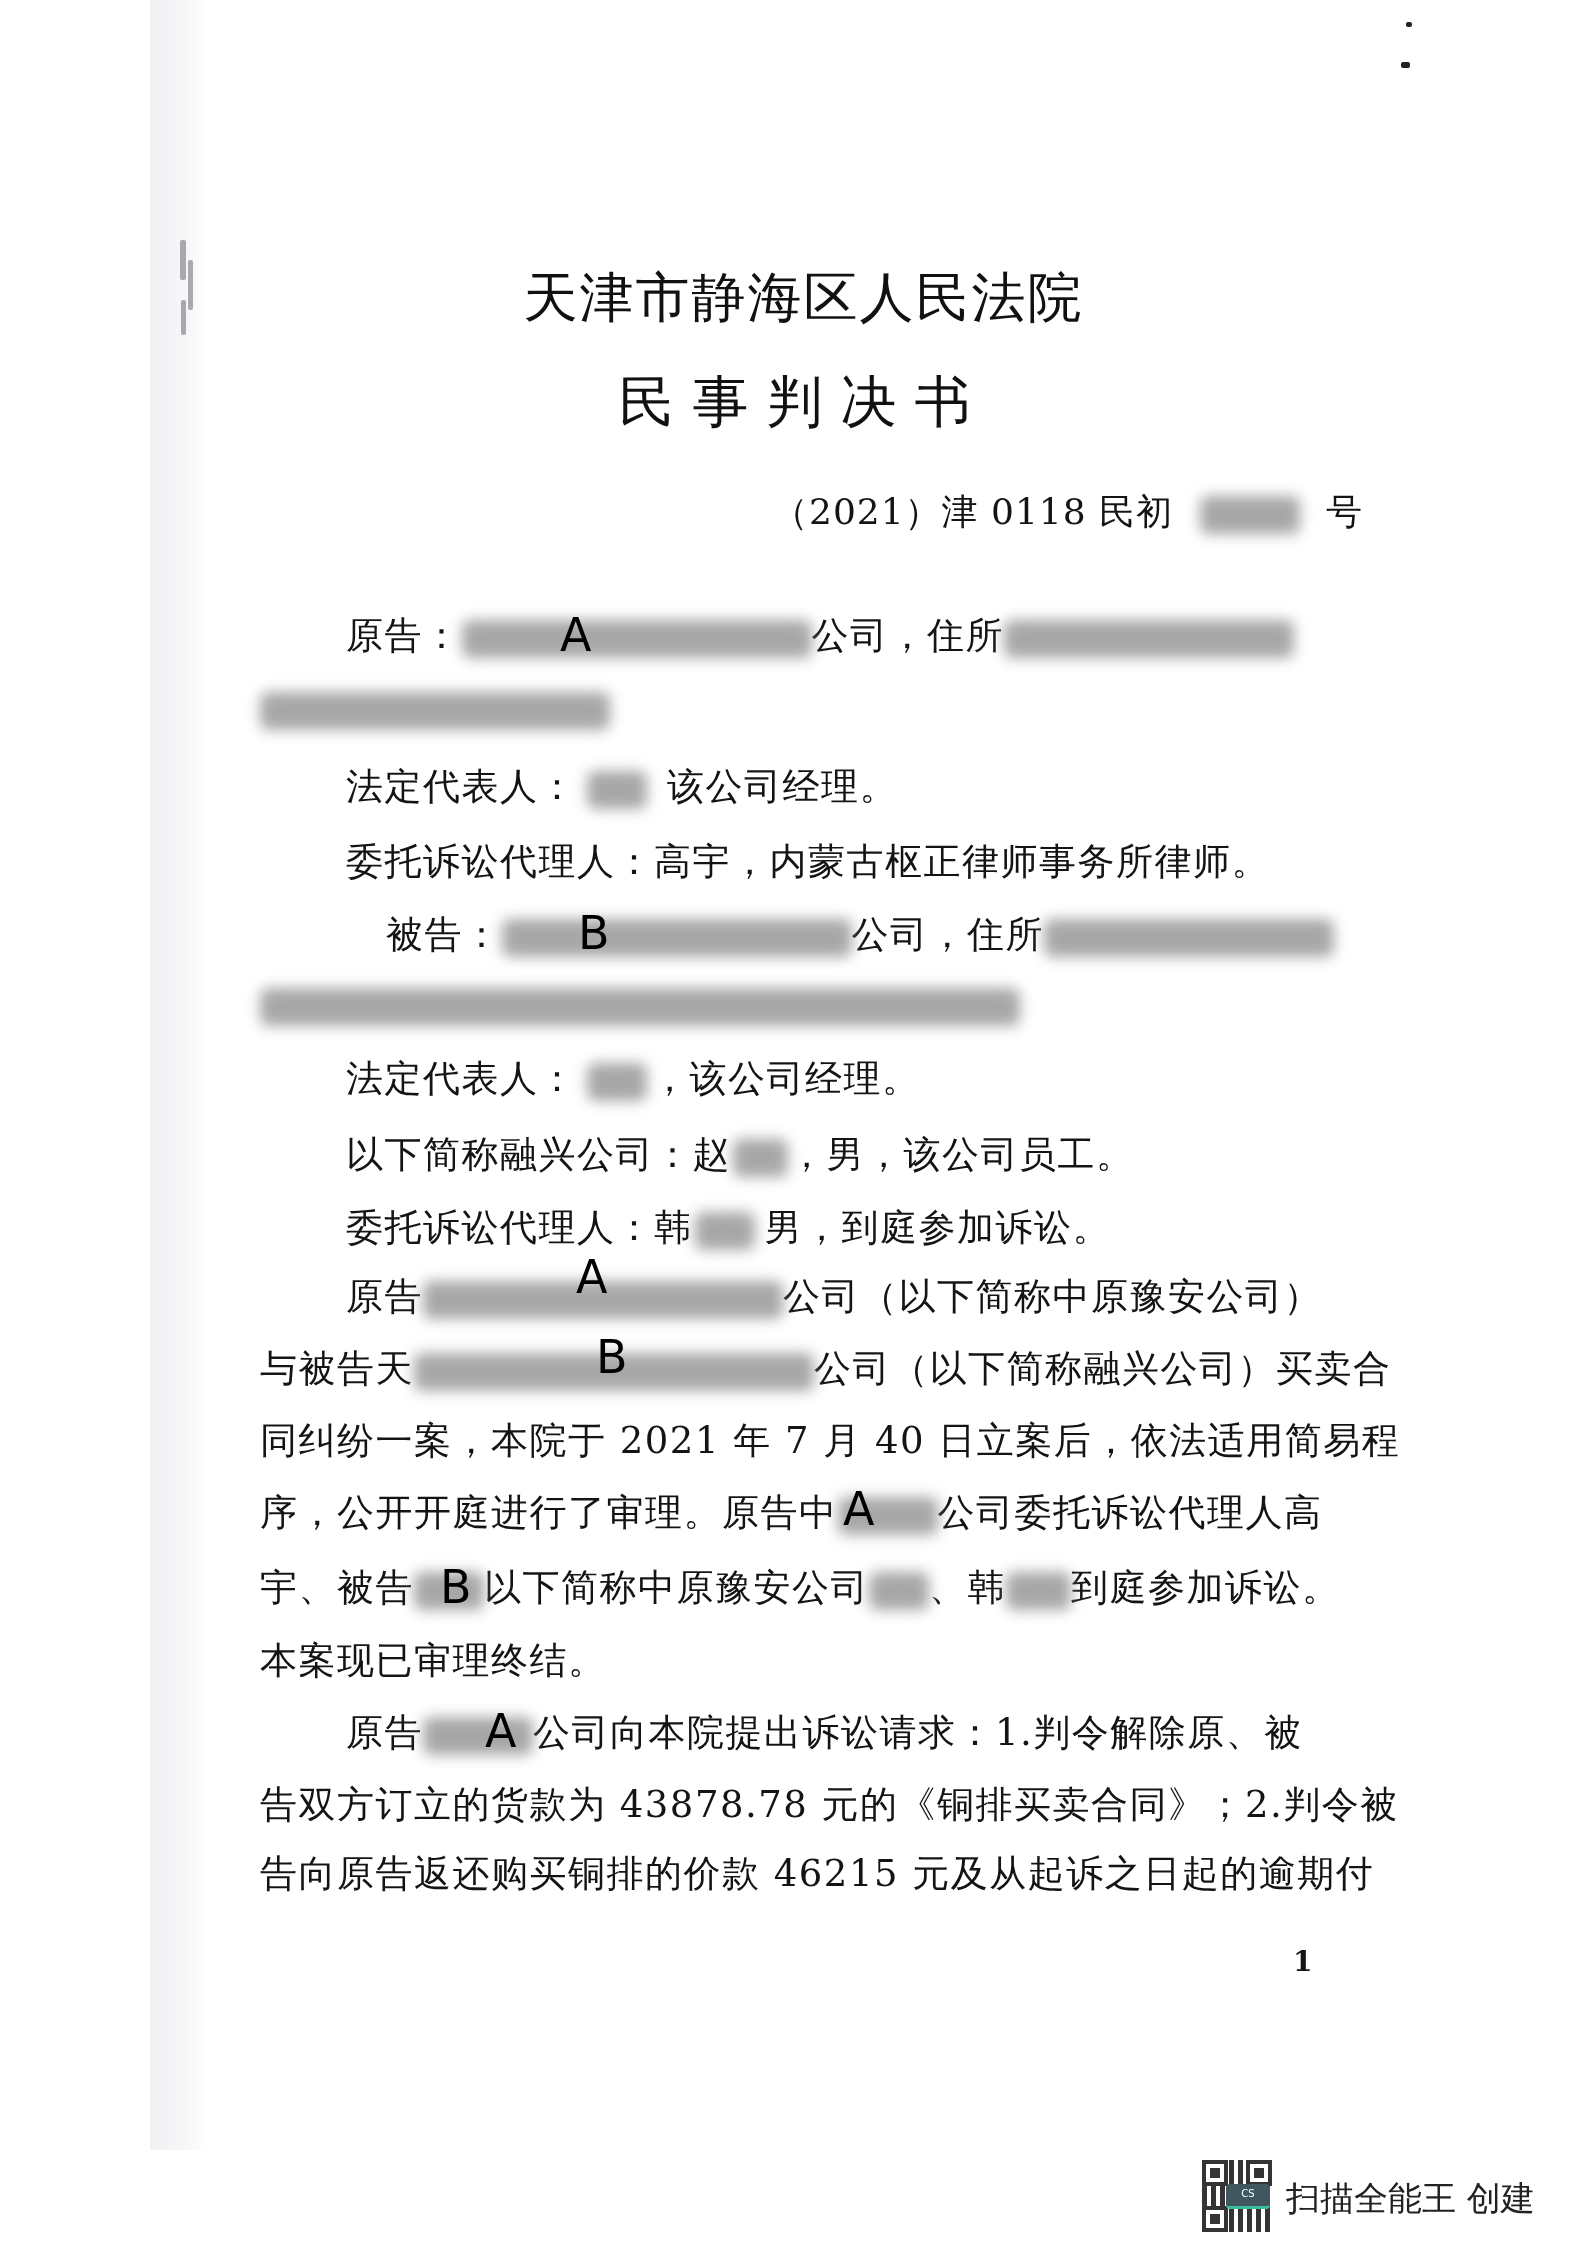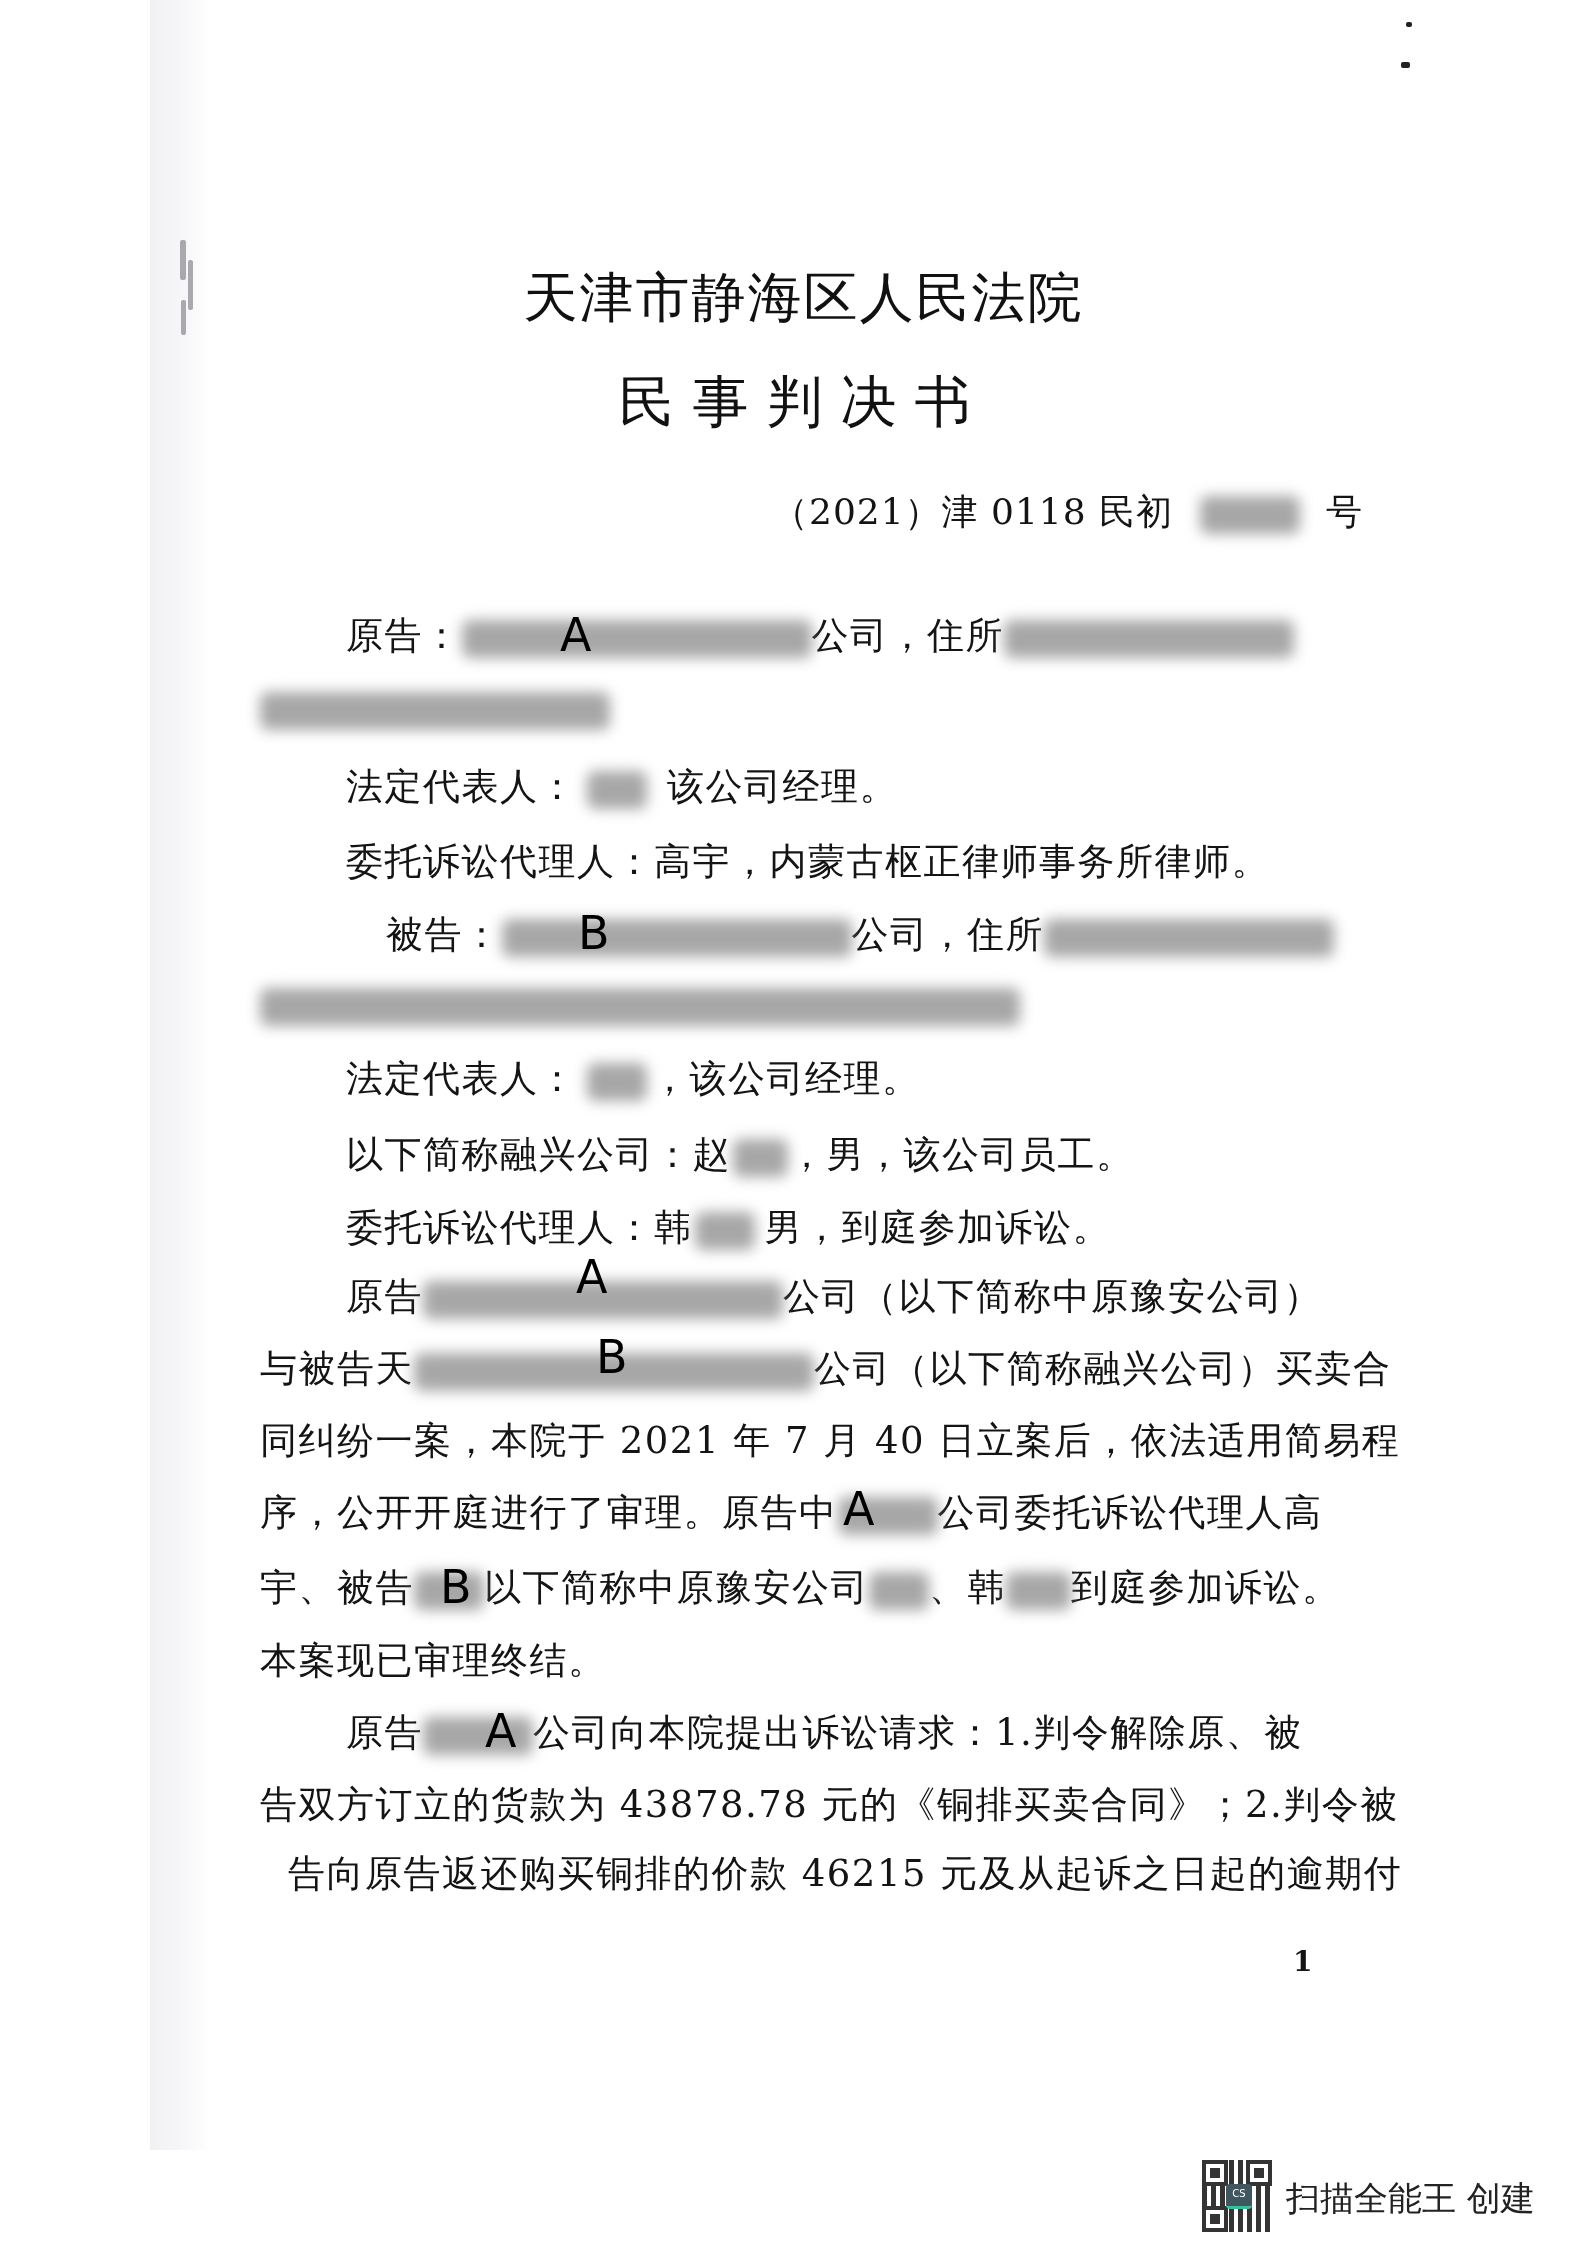--- a/index.html
+++ b/index.html
@@ -51,21 +51,21 @@
     background:
       repeating-linear-gradient(90deg, #111 0 5px, #fff 5px 9px),
       #fff;
     opacity: .85;
   }
   .qr-finder {
     position: absolute; width: 18px; height: 18px; border: 4px solid #111; background: #fff;
   }
   .qr-finder::after { content: ""; position: absolute; left: 4px; top: 4px; width: 10px; height: 10px; background: #111; }
   .qr-logo {
-    position: absolute; left: 24px; top: 24px; width: 26px; height: 22px;
+    position: absolute; left: 24px; top: 24px; width: 44px; height: 22px;
     background: #1f3a44; border-radius: 4px; color: #fff; font-size: 10px;
     font-family: "DejaVu Sans", sans-serif; text-align: center; line-height: 20px;
     border-bottom: 3px solid #19b38a;
   }
   .wm-text {
     position: absolute; left: 1286px; top: 2176px; font-size: 34px;
     font-family: "DejaVu Sans", "Liberation Sans", sans-serif; color: #222;
     white-space: nowrap;
   }
 </style>
@@ -147,21 +147,21 @@
 <div class="mark" style="left:440px;top:1560px;">B</div>
 
 <div class="line full" style="top:1642px;">本案现已审理终结。</div>
 
 <div class="line ind" style="top:1714px;">
   <span>原告</span><span class="blur" style="width:110px;height:38px;"></span><span>公司向本院提出诉讼请求：1.判令解除原、被</span>
 </div>
 <div class="mark" style="left:485px;top:1704px;">A</div>
 
 <div class="line full" style="top:1786px;">告双方订立的货款为 43878.78 元的《铜排买卖合同》；2.判令被</div>
-<div class="line full" style="top:1855px;margin-left:28px;">告向原告返还购买铜排的价款 46215 元及从起诉之日起的逾期付</div>
+<div class="line full" style="top:1855px;">告向原告返还购买铜排的价款 46215 元及从起诉之日起的逾期付</div>
 
 <div class="page-no">1</div>
 
 <div class="wm-qr">
   <span class="qr-finder" style="left:0;top:0;"></span>
   <span class="qr-finder" style="right:0;top:0;"></span>
   <span class="qr-finder" style="left:0;bottom:0;"></span>
   <span class="qr-logo">CS</span>
 </div>
 <div class="wm-text">扫描全能王  创建</div>

